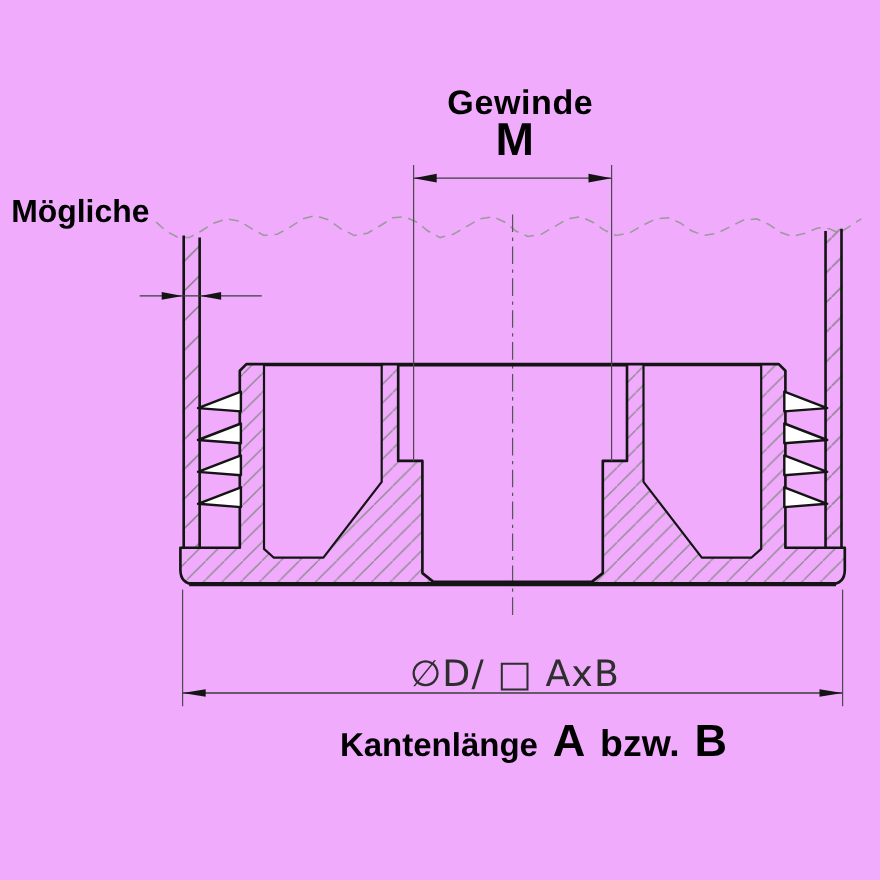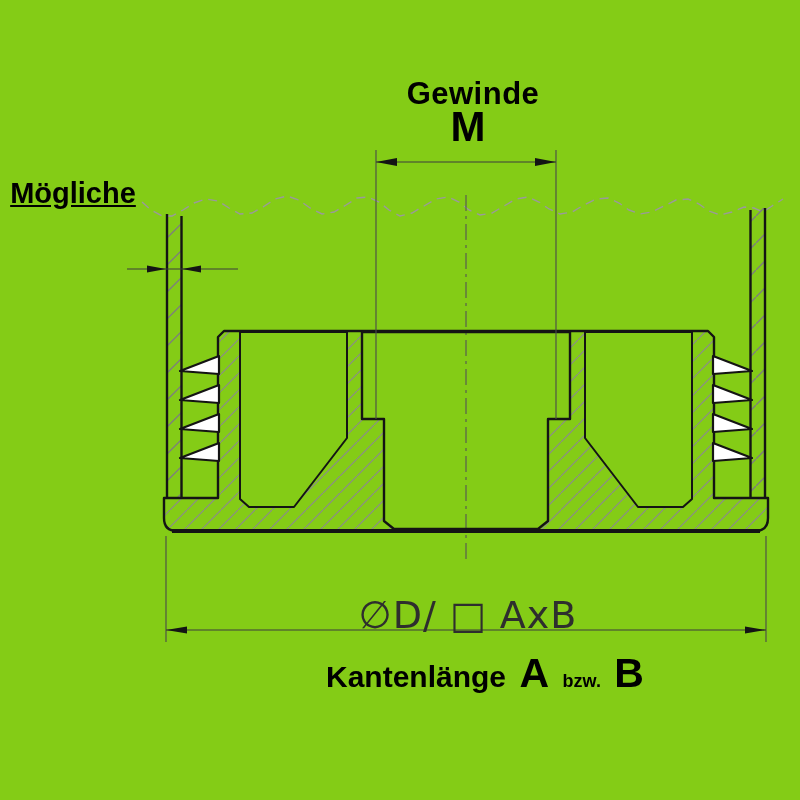--- a/index.html
+++ b/index.html
@@ -1,31 +1,31 @@
 <!DOCTYPE html>
 <html><head>
 <meta charset="utf-8">
 <style>
   html,body{margin:0;padding:0;background:#ffffff;}
   #stage{
-    position:relative;width:800px;height:800px;background:#84cc16;overflow:hidden;
+    position:relative;width:800px;height:800px;background:#f0abfc;overflow:hidden;
     font-family:"Liberation Sans", sans-serif;
   }
   #drawing{position:absolute;left:0;top:0;}
   .lbl{position:absolute;color:#000;white-space:nowrap;}
   .lbl-center{transform:translateX(-50%);}
   #gewinde-label{top:76px;left:473px;font-size:31px;font-weight:bold;letter-spacing:0.5px;}
   #thread-size-label{top:103px;left:468px;font-size:42px;font-weight:bold;}
-  #wall-label{top:176px;left:0px;width:146px;text-align:center;font-size:29px;font-weight:bold;line-height:35px;text-decoration:underline;}
-  #dia-label{top:593px;left:468px;font-size:38px;font-weight:400;color:#2e2e2e;
+  #wall-label{top:176px;left:0px;width:146px;text-align:center;font-size:29px;font-weight:bold;line-height:35px;}
+  #dia-label{top:593px;left:468px;font-size:33px;font-weight:400;color:#2e2e2e;
              font-family:"DejaVu Sans", sans-serif;letter-spacing:1px;}
   #caption{top:650px;left:473px;font-weight:bold;}
   #caption .cap-base{font-size:30px;}
   #caption .cap-big{font-size:41px;}
-  #caption .cap-small{font-size:18px;}
+  #caption .cap-small{font-size:34px;}
   #caption span{vertical-align:baseline;margin-left:24px;}
   #caption .gap-l{margin-left:9px;}
 </style>
 </head>
 <body>
 
 <div id="stage">
 
   <svg id="drawing" width="800" height="800" viewBox="0 0 800 800" xmlns="http://www.w3.org/2000/svg">
     <defs>

